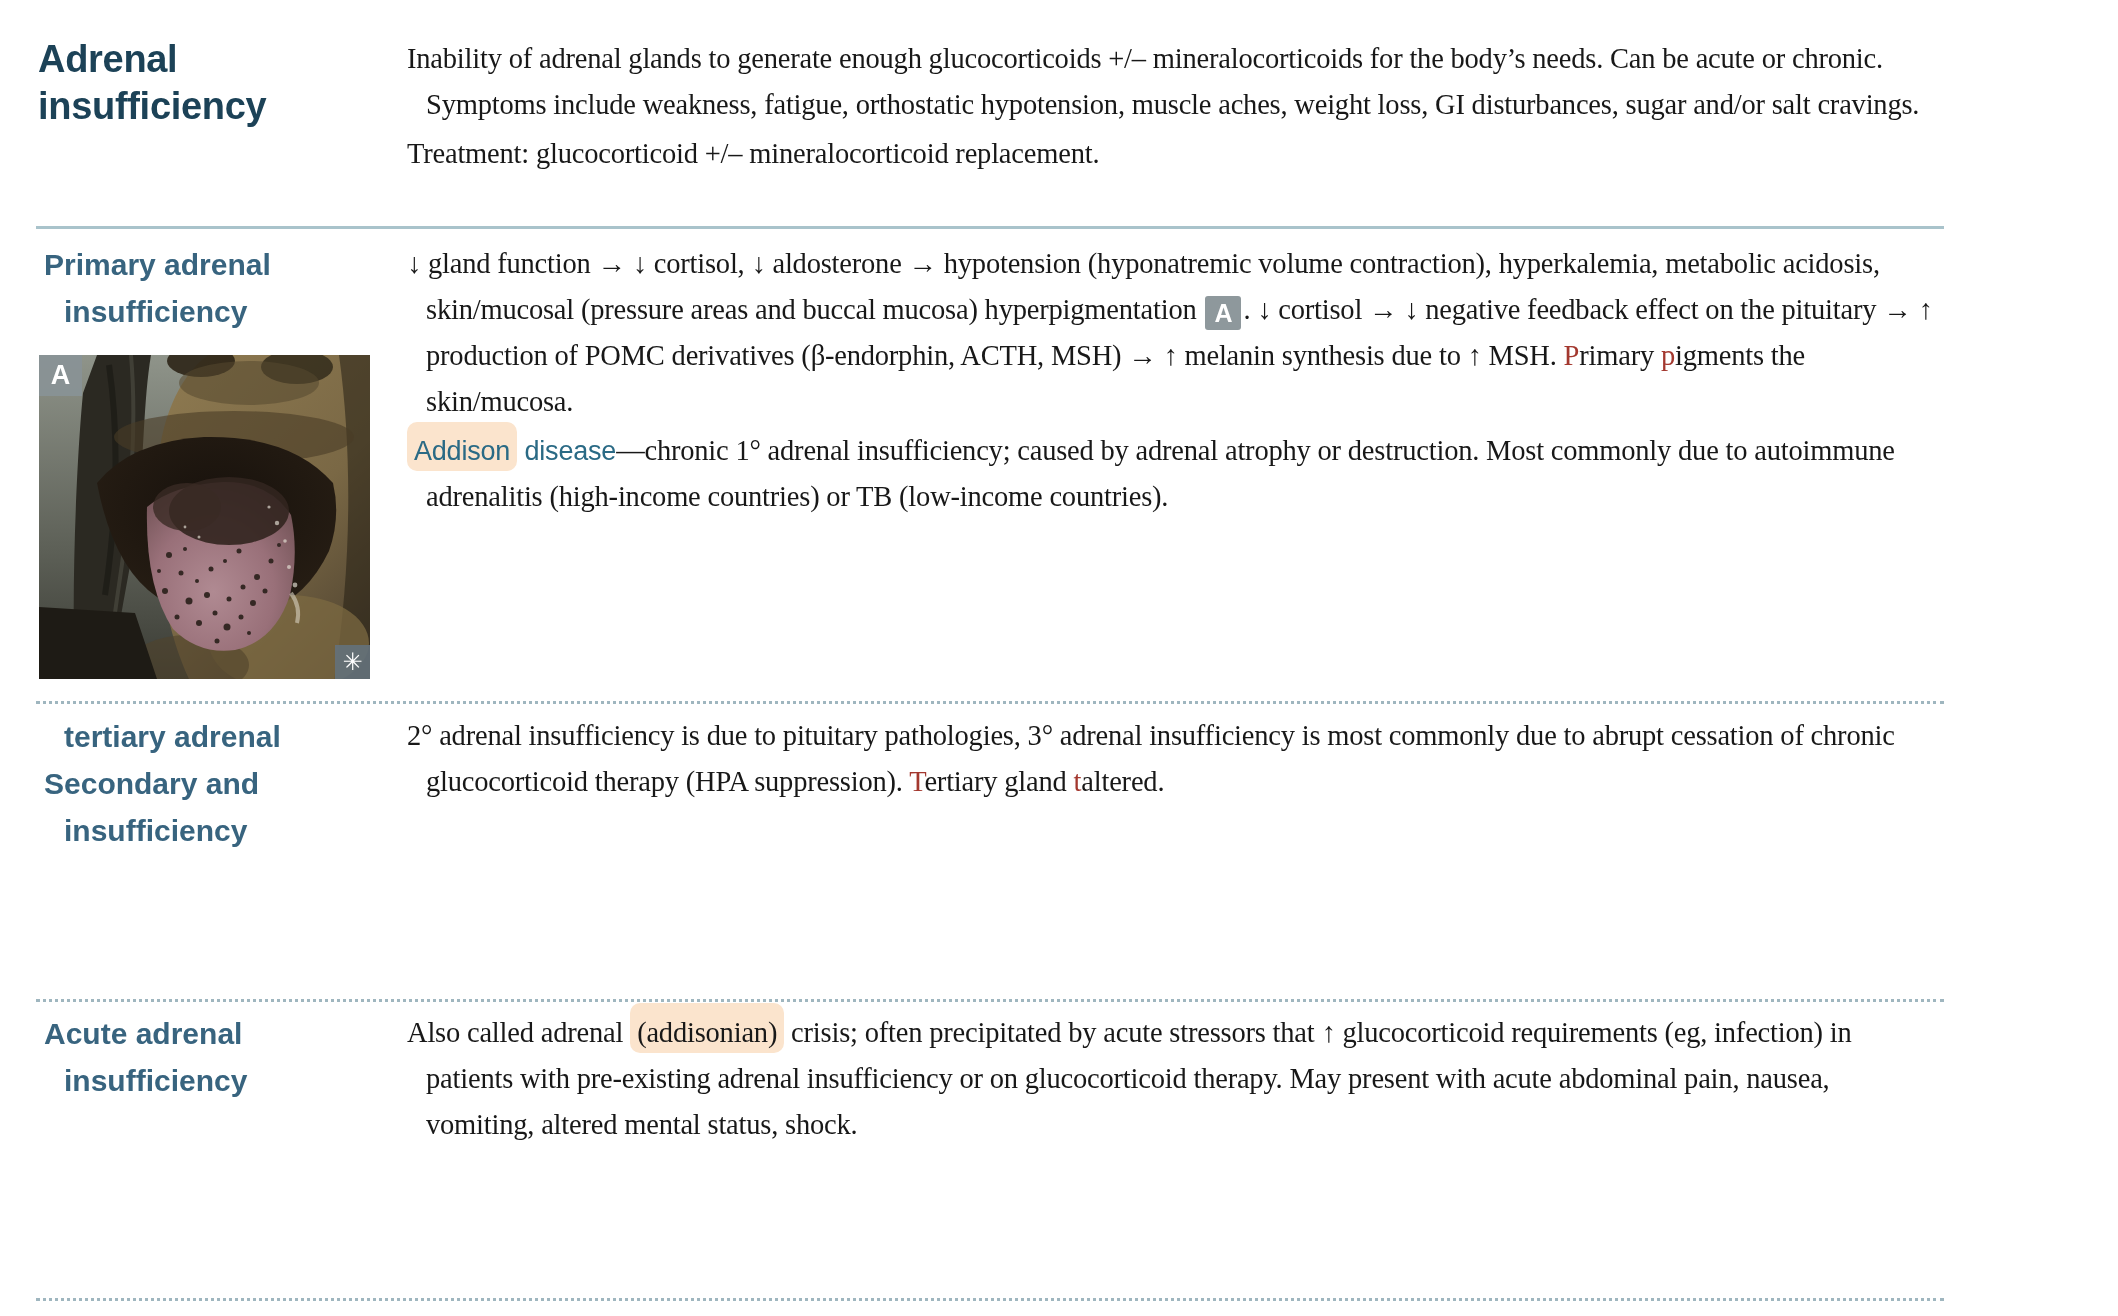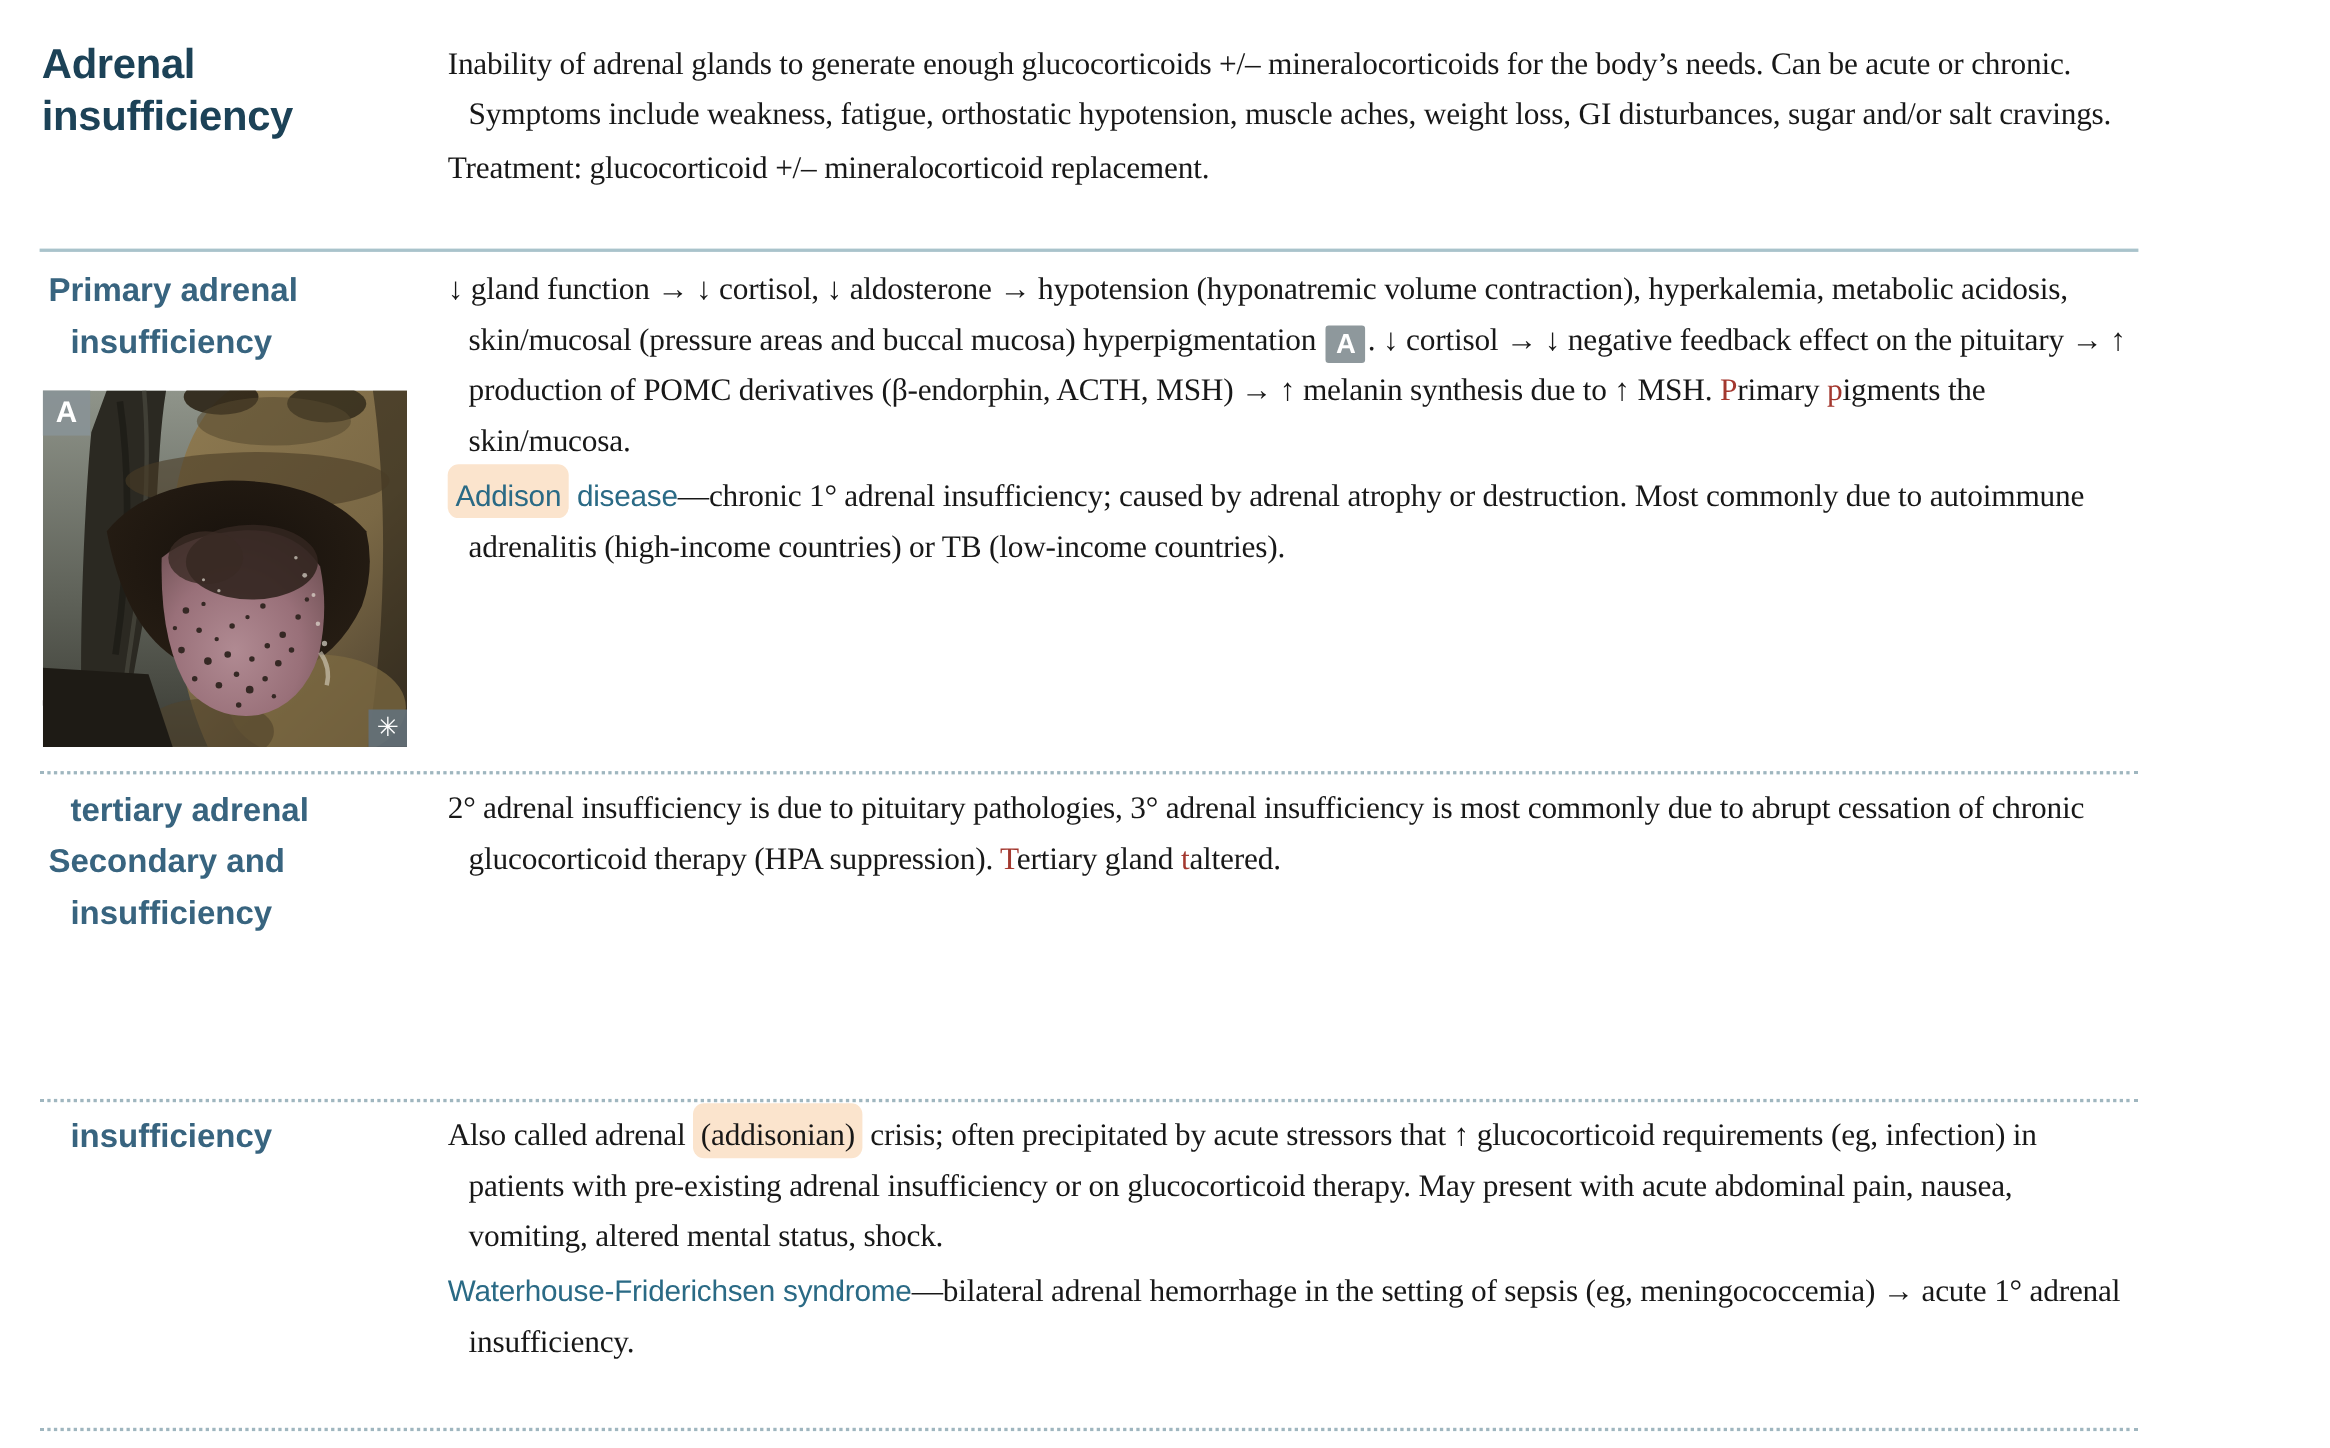--- a/index.html
+++ b/index.html
@@ -232,23 +232,23 @@
       </div>
     <div class="row-body">
       <p><span class="run run-plain">2° adrenal insufficiency is due to pituitary pathologies, 3° adrenal insufficiency is most commonly due to abrupt cessation of chronic glucocorticoid therapy (HPA suppression). </span><span class="run run-red">T</span><span class="run run-plain">ertiary gland </span><span class="run run-red">t</span><span class="run run-plain">altered.</span></p>
     </div>
   </div>
 
   <div class="divider-dotted"></div>
 
   <div class="row" id="row4">
     <div class="row-heading">
+        <span class="heading-line">Acute adrenal</span>
         <span class="heading-line cont">insufficiency</span>
       </div>
     <div class="row-body">
       <p><span class="run run-plain">Also called adrenal </span><span class="run run-hl">(addisonian)</span><span class="run run-plain"> crisis; often precipitated by acute stressors that ↑ glucocorticoid requirements (eg, infection) in patients with pre-existing adrenal insufficiency or on glucocorticoid therapy. May present with acute abdominal pain, nausea, vomiting, altered mental status, shock.</span></p>
-      <p><span class="run run-teal">Waterhouse-Friderichsen syndrome</span><span class="run run-plain">—bilateral adrenal hemorrhage in the setting of sepsis (eg, meningococcemia) → acute 1° adrenal insufficiency.</span></p>
     </div>
   </div>
 
   <div class="divider-dotted"></div>
 
 </div>
 
 </body></html>

